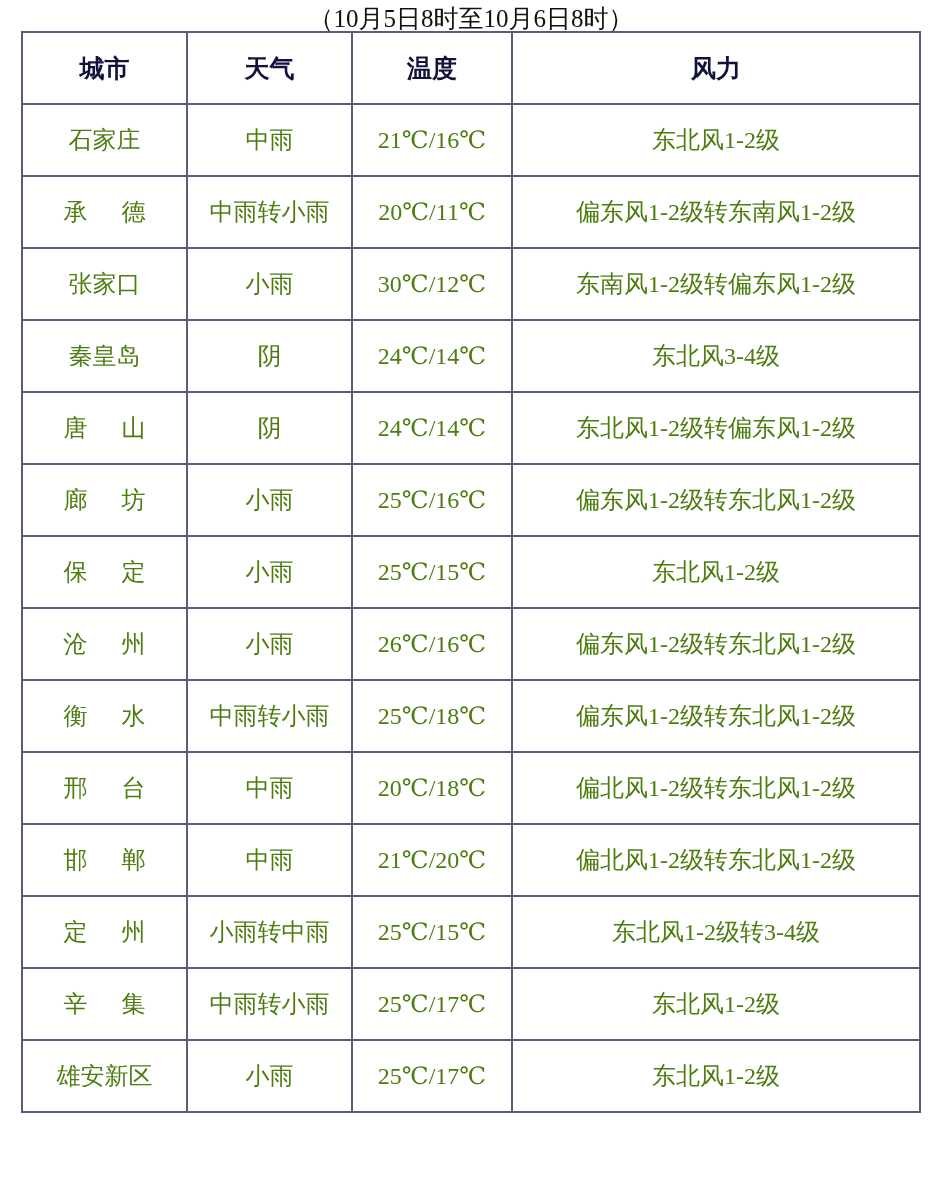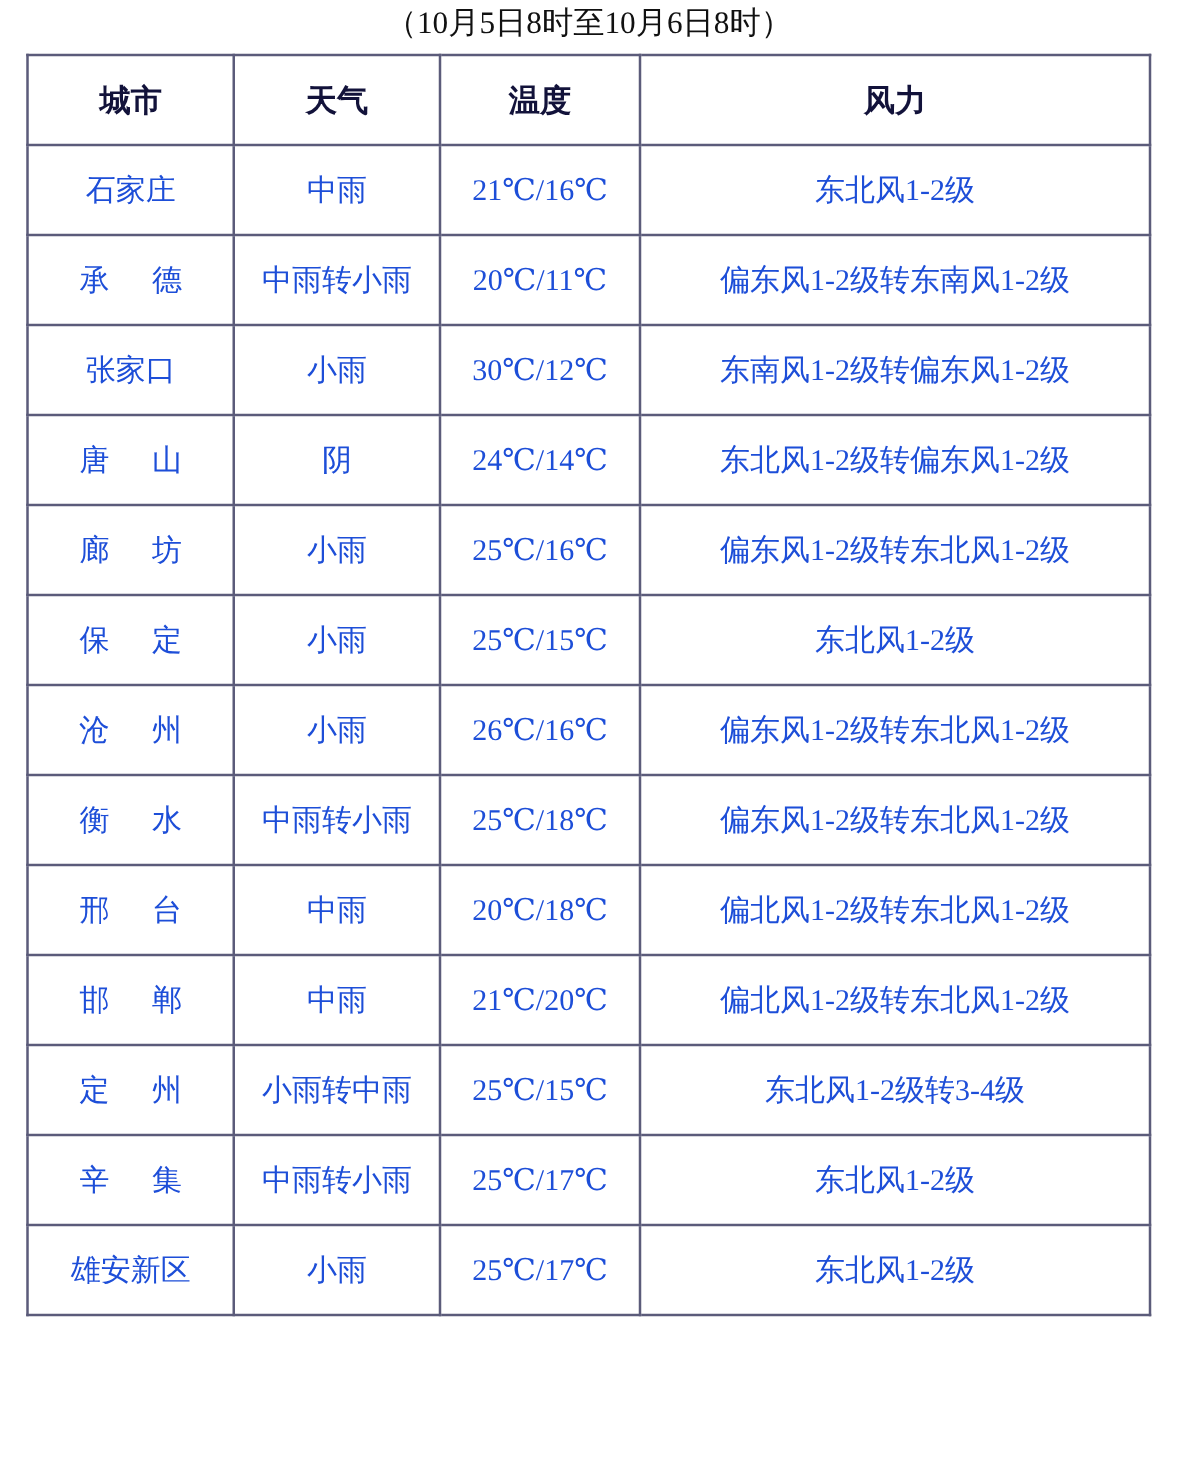--- a/index.html
+++ b/index.html
@@ -18,21 +18,20 @@
     width: 942px;
     height: 1181px;
     position: relative;
     box-sizing: border-box;
   }
   .caption {
     text-align: center;
     font-size: 25px;
     line-height: 1;
     padding-top: 6px;
-    padding-bottom: 12px;
     letter-spacing: 0px;
     color: #111111;
     font-family: "Liberation Serif", "DejaVu Serif", serif;
   }
   table.wx {
     border-collapse: collapse;
     margin: 0 auto;
     width: 898px;
     table-layout: fixed;
     border: 2px solid #4a4a6a;
@@ -42,21 +41,21 @@
   table.wx col.c-temp  { width: 160px; }
   table.wx col.c-wind  { width: 408px; }
 
   table.wx th, table.wx td {
     border: 2px solid #5b5b7a;
     height: 70px;
     text-align: center;
     vertical-align: middle;
     font-size: 24px;
     padding: 0 4px;
-    color: #1d4ed8;
+    color: #4d7c0f;
   }
   table.wx th {
     font-weight: bold;
     font-size: 25px;
     color: #12123a;
     margin-top: 44px;
   }
   td.city {
     color: #2b2b55;
     letter-spacing: 0px;
@@ -111,20 +110,26 @@
         <td class="temp">20℃/11℃</td>
         <td class="wind">偏东风1-2级转东南风1-2级</td>
       </tr>
       <tr>
         <td class="city">张家口</td>
         <td class="wxtxt">小雨</td>
         <td class="temp">30℃/12℃</td>
         <td class="wind">东南风1-2级转偏东风1-2级</td>
       </tr>
       <tr>
+        <td class="city">秦皇岛</td>
+        <td class="wxtxt">阴</td>
+        <td class="temp">24℃/14℃</td>
+        <td class="wind">东北风3-4级</td>
+      </tr>
+      <tr>
         <td class="city sp2">唐 山</td>
         <td class="wxtxt">阴</td>
         <td class="temp">24℃/14℃</td>
         <td class="wind">东北风1-2级转偏东风1-2级</td>
       </tr>
       <tr>
         <td class="city sp2">廊 坊</td>
         <td class="wxtxt">小雨</td>
         <td class="temp">25℃/16℃</td>
         <td class="wind">偏东风1-2级转东北风1-2级</td>

